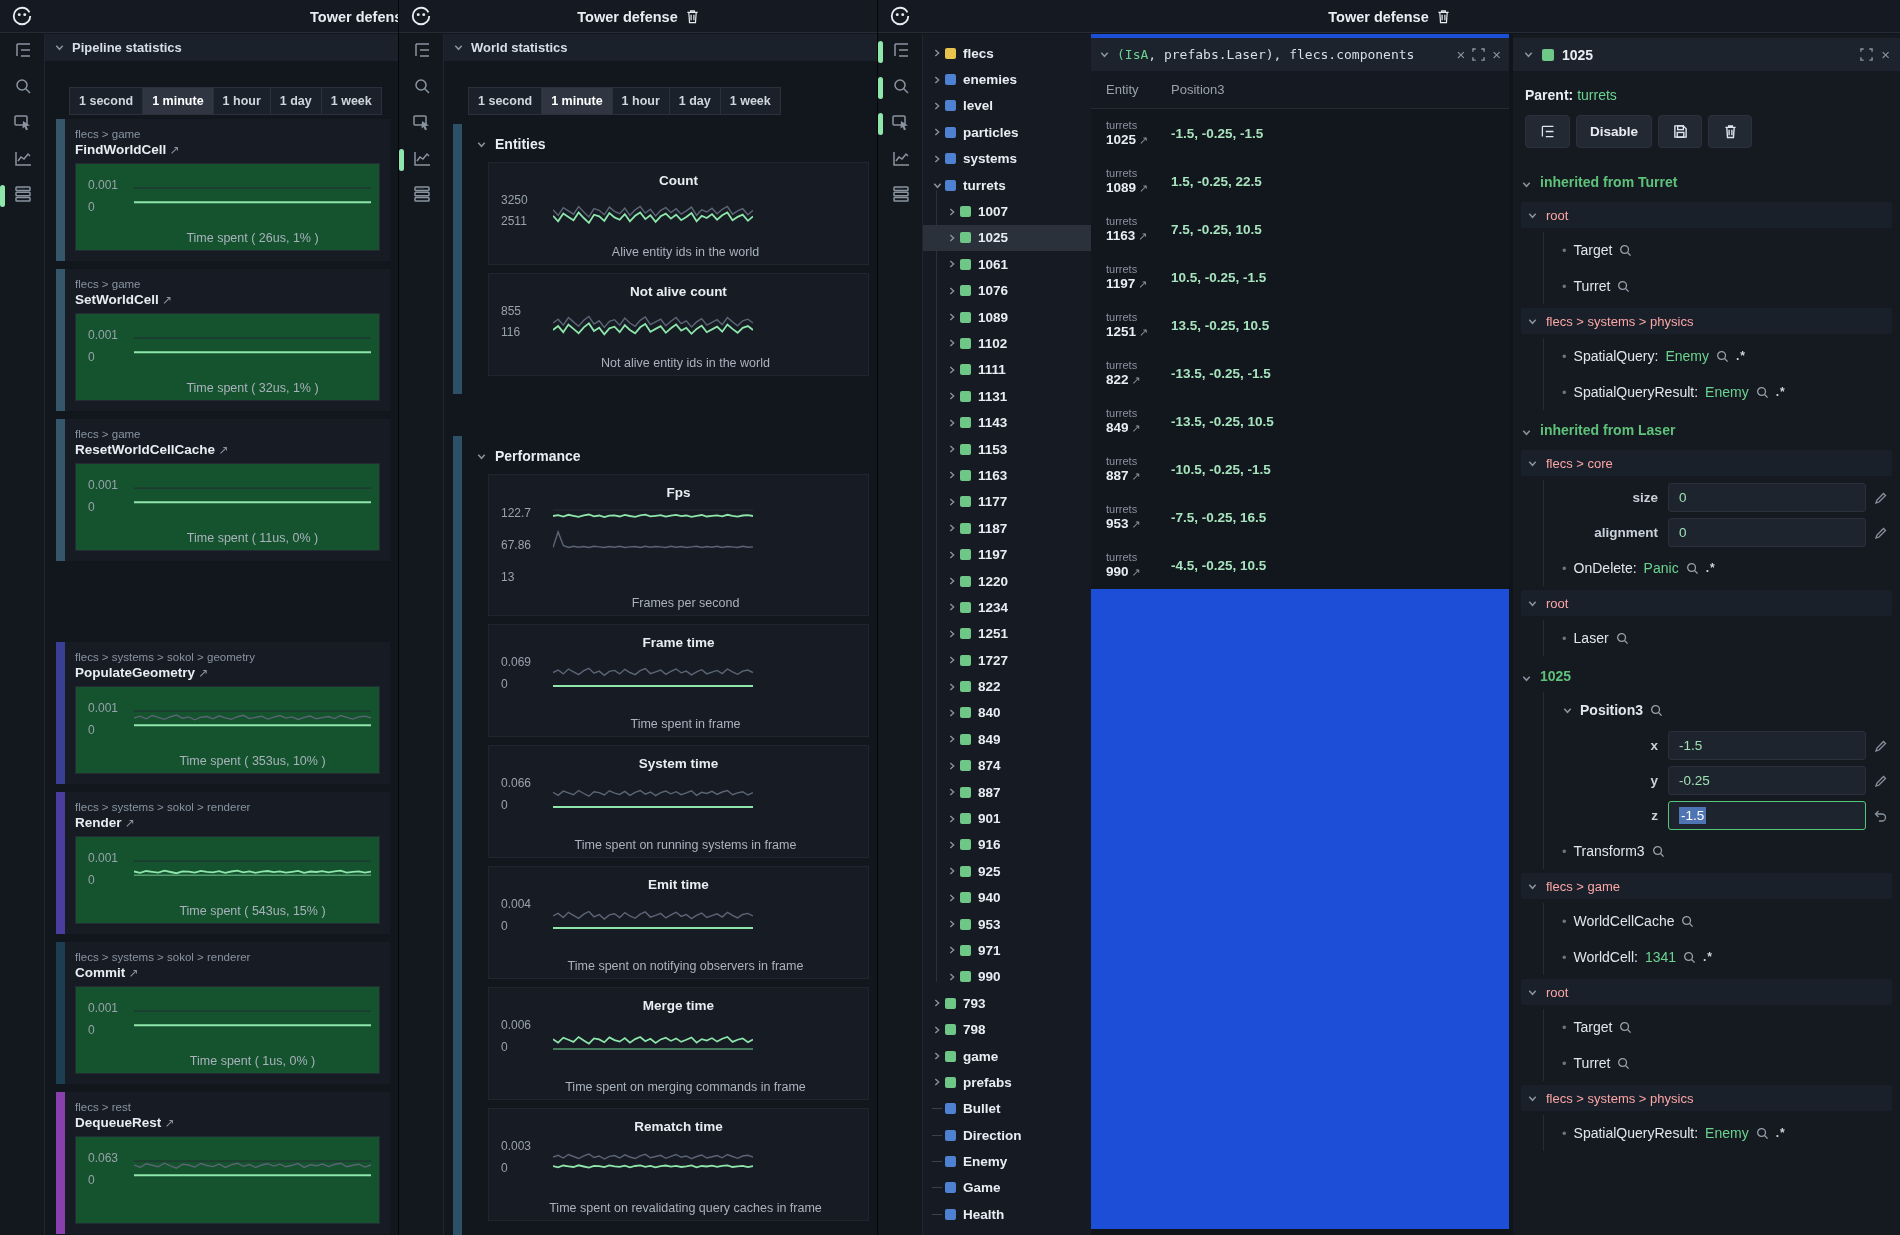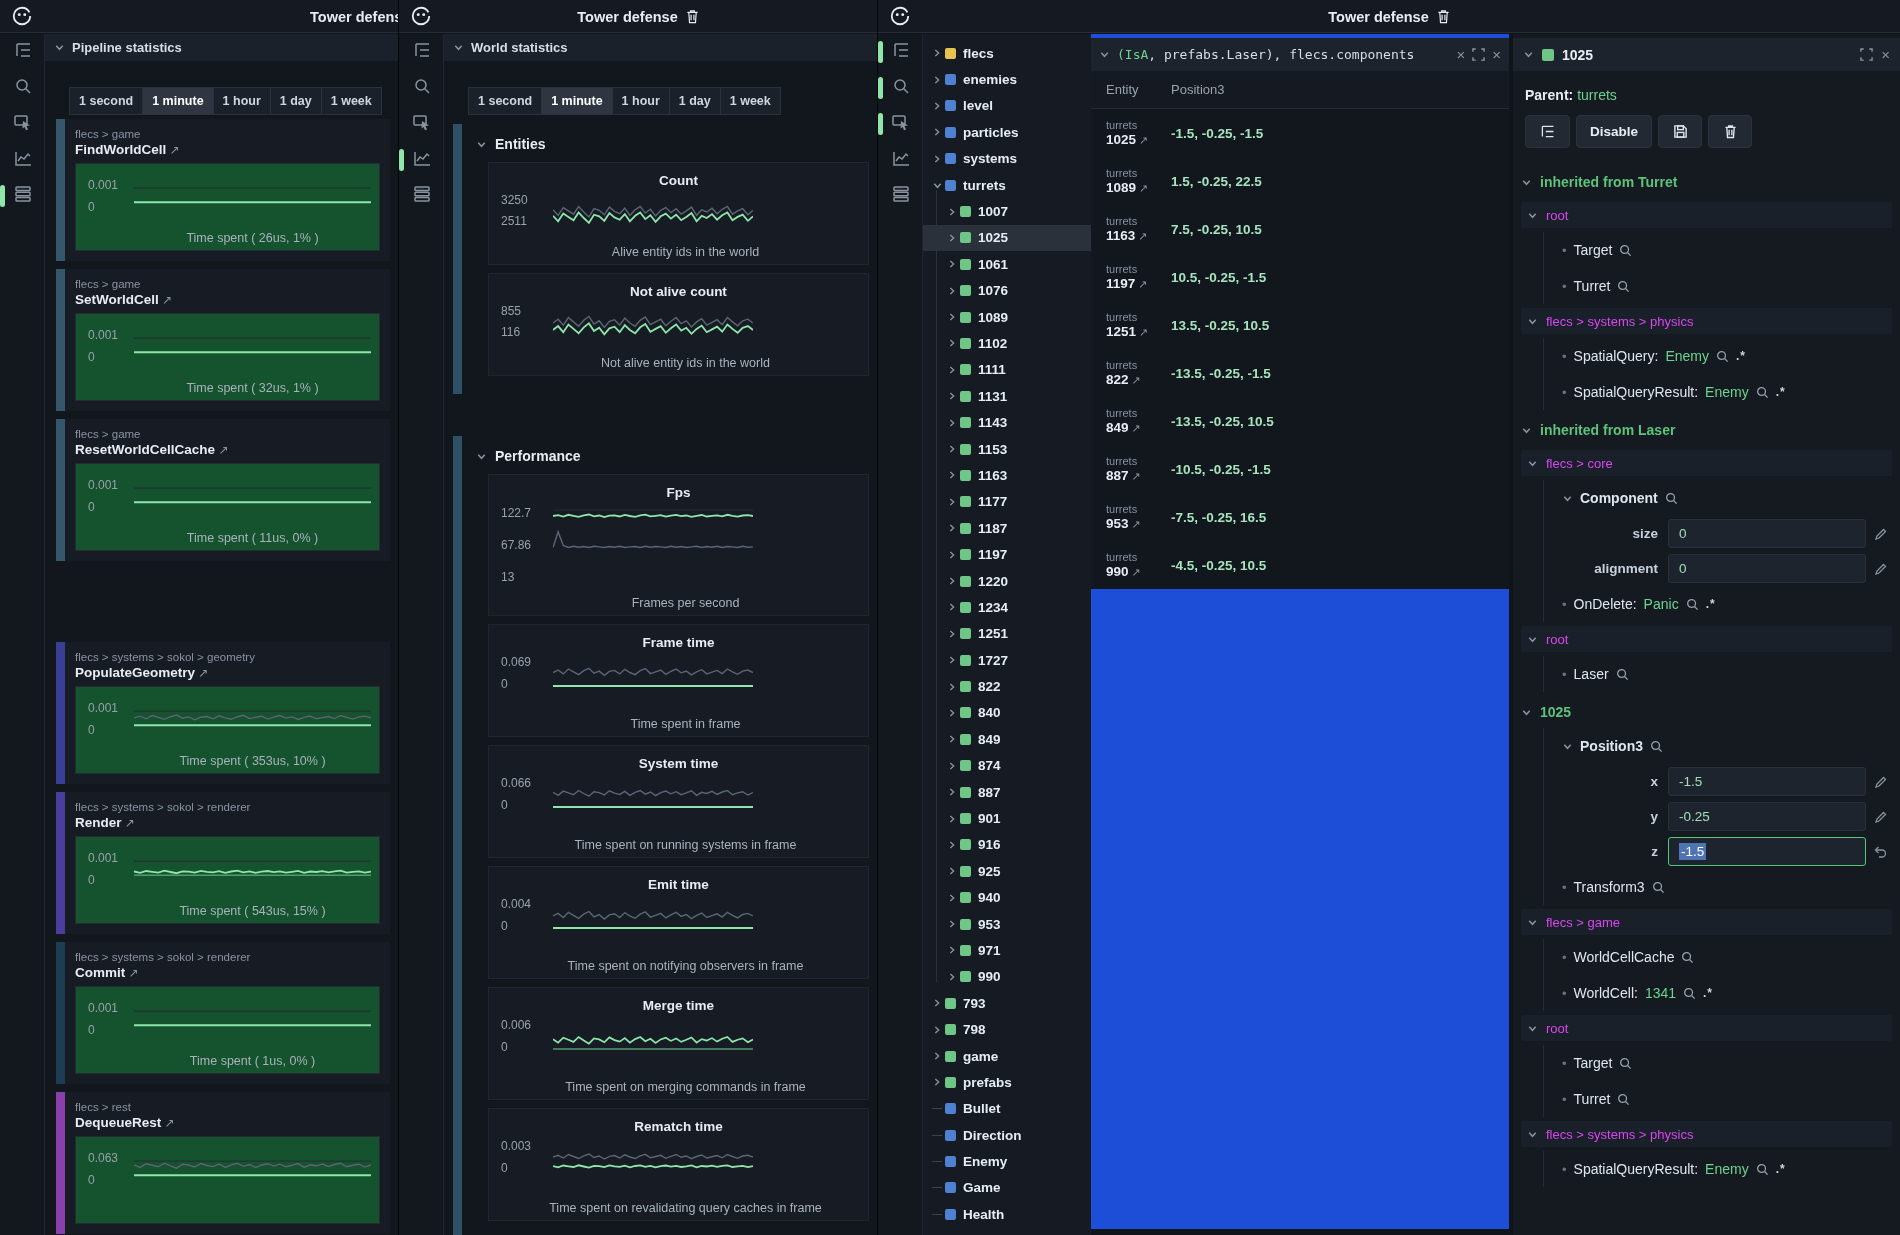--- a/index.html
+++ b/index.html
@@ -91,22 +91,22 @@
   .ins-header { position:absolute; top:4px; left:0; right:0; height:33px; background:#1d232c; display:flex; align-items:center; padding:0 10px; gap:8px; }
   .ins-header .sq { width:12px; height:12px; border-radius:2px; background:#6ec687; }
   .ins-header .name { font-size:14px; font-weight:bold; color:#e8edf3; flex:1; }
   .ins-scroll { position:absolute; top:37px; left:0; right:0; bottom:0; padding:12px 0 0 0; overflow:hidden; }
   .parent-line { padding:4px 12px 12px 12px; font-size:14px; }
   .parent-line .plabel { font-weight:bold; color:#e8edf3; }
   .parent-line .pval { color:#6bd490; cursor:pointer; }
   .btn-row { display:flex; gap:6px; padding:0 12px 14px 12px; }
   .ibtn { height:33px; min-width:44px; background:#232933; border:1px solid #2b323d; border-radius:4px; display:flex; align-items:center; justify-content:center; padding:0 13px; cursor:pointer; font-size:13.5px; font-weight:bold; color:#e8edf3; }
   .ibtn svg { stroke:#dfe6ee; fill:none; stroke-width:1.5; }
-  .ins-section { display:flex; align-items:center; gap:8px; padding:12px 12px 8px 8px; font-size:14px; font-weight:bold; color:#5ec27a; }
-  .ins-group { display:flex; align-items:center; gap:8px; height:26px; margin:4px 8px; padding-left:6px; background:#1a202a; border-radius:2px; font-size:13px; color:#d946ef; cursor:pointer; }
+  .ins-section { display:flex; align-items:flex-end; gap:8px; padding:12px 12px 8px 8px; font-size:14px; font-weight:bold; color:#5ec27a; }
+  .ins-group { display:flex; align-items:center; gap:8px; height:26px; margin:4px 8px; padding-left:6px; background:#1a202a; border-radius:2px; font-size:13px; color:#fca5a5; cursor:pointer; }
   .ins-item { margin-left:30px; border-left:1px solid #252c36; padding:10px 0 10px 18px; display:flex; align-items:center; gap:7px; font-size:14px; color:#dfe6ee; }
   .ins-item .bullet { color:#6a7480; font-size:13px; }
   .ins-item .val { color:#6bd490; }
   .ins-item .pair { color:#cfd6dd; font-size:12px; font-weight:bold; letter-spacing:1px; }
   .mag svg { stroke:#98a2ad; fill:none; stroke-width:1.4; display:block; }
   .ins-field { margin-left:30px; border-left:1px solid #252c36; padding:3px 0 3px 0; display:flex; align-items:center; }
   .flabel { width:124px; text-align:right; font-size:13.5px; font-weight:bold; color:#c8d1da; padding-right:10px; flex:none; }
   .finput { width:198px; height:29px; background:#1e242d; border:1px solid #2b313c; border-radius:3px; display:flex; align-items:center; padding-left:10px; font-size:13.5px; color:#9fe0b4; }
   .finput.editing { border:1px solid #54c878; }
   .finput.editing .selval { background:#4f74b3; color:#ffffff; padding:1px 2px; }
@@ -1160,34 +1160,20 @@
                 <span>inherited from Laser</span>
               </div>
               <div class="ins-group">
                 <span class="chev">
                   <svg width="11" height="11" viewBox="0 0 12 12">
                     <polyline points="2.5,4 6,8 9.5,4"></polyline>
                   </svg>
                 </span>
                 <span>flecs &gt; core</span>
               </div>
-              <div class="ins-item">
-                <span class="chev">
-                  <svg width="11" height="11" viewBox="0 0 12 12">
-                    <polyline points="2.5,4 6,8 9.5,4"></polyline>
-                  </svg>
-                </span>
-                <span style="font-weight: bold;">Component</span>
-                <span class="mag">
-                  <svg width="13" height="13" viewBox="0 0 14 14">
-                    <circle cx="6" cy="6" r="4.2"></circle>
-                    <line x1="9.2" y1="9.2" x2="12.5" y2="12.5"></line>
-                  </svg>
-                </span>
-              </div>
               <div class="ins-field">
                 <span class="flabel">size</span>
                 <div class="finput">0</div>
                 <span class="fedit">
                   <svg width="14" height="14" viewBox="0 0 14 14">
                     <path d="M2,12 L3,9 L9.5,2.5 L11.5,4.5 L5,11 Z"></path>
                   </svg>
                 </span>
               </div>
               <div class="ins-field">

